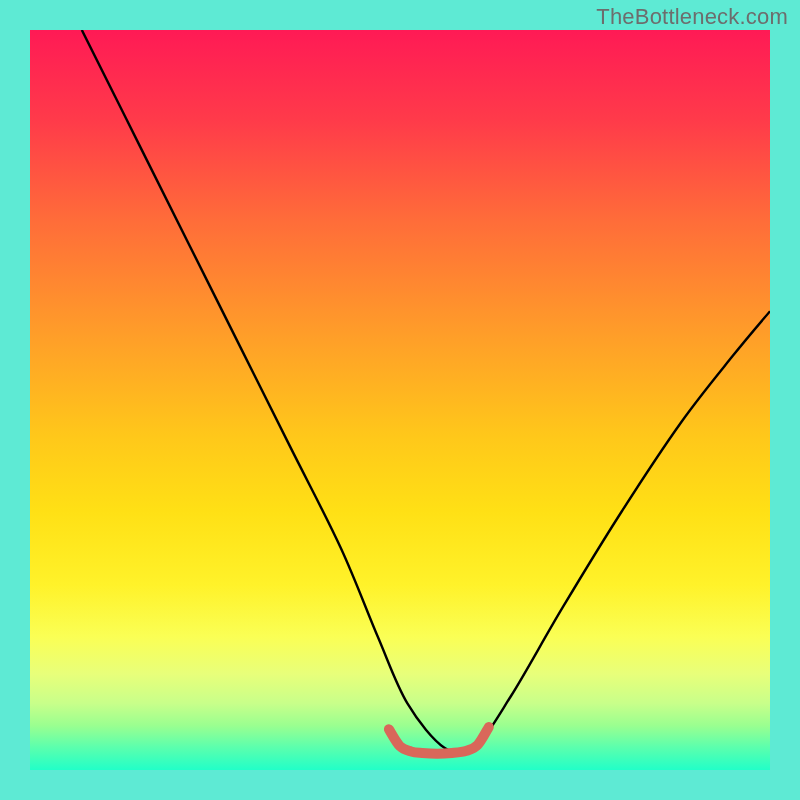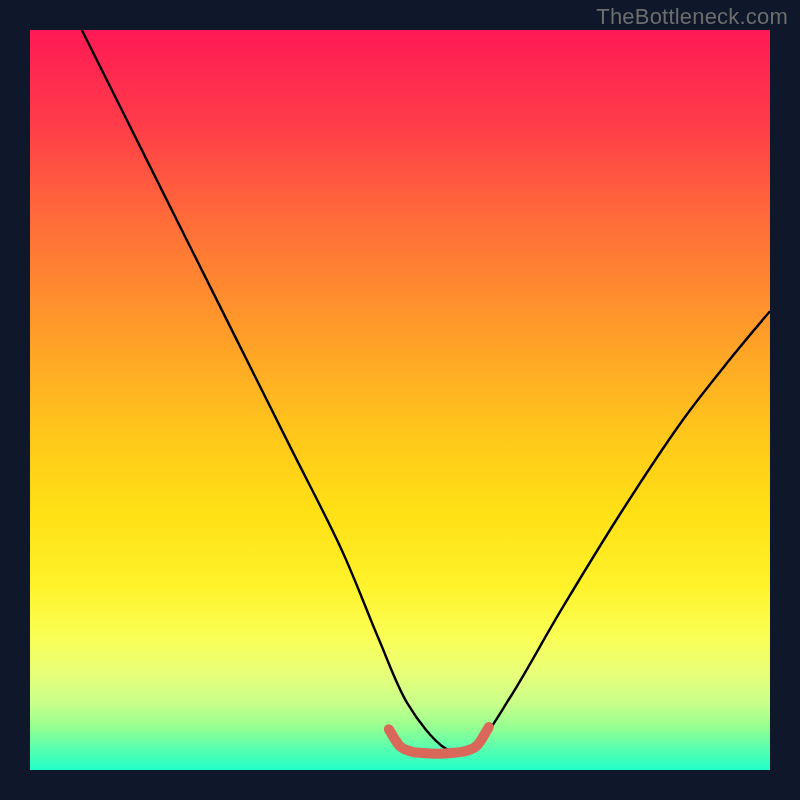--- a/index.html
+++ b/index.html
@@ -9,21 +9,21 @@
     height: 800px;
     background: #000;
     overflow: hidden;
   }
   .frame {
     position: absolute;
     left: 0;
     top: 0;
     width: 800px;
     height: 800px;
-    background: #0f172a;
+    background: #5eead4;
   }
   .plot-area {
     position: absolute;
     left: 30px;
     top: 30px;
     width: 740px;
     height: 740px;
     background: linear-gradient(to bottom,
       #ff1a55 0%,
       #ff3a4a 12%,

